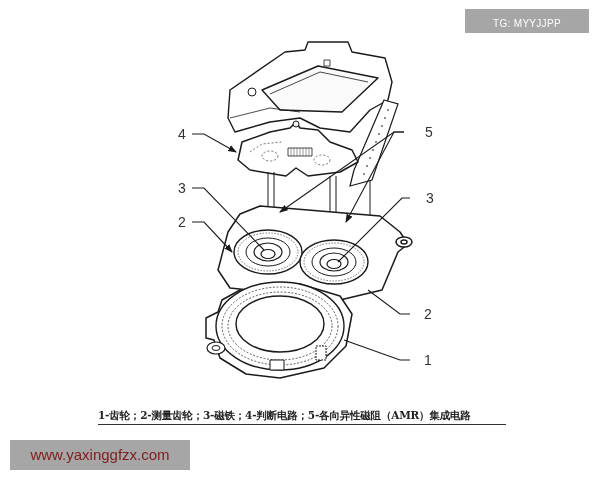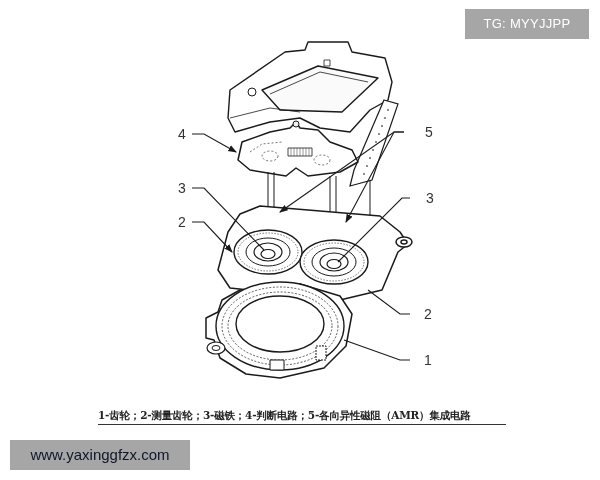--- a/index.html
+++ b/index.html
@@ -2,27 +2,27 @@
 <html><head>
   <meta charset="utf-8">
   <style>
     html, body { margin: 0; padding: 0; }
     body {
       width: 600px; height: 480px; background: #ffffff; position: relative; overflow: hidden;
       font-family: "DejaVu Sans", sans-serif;
     }
     .canvas { position: absolute; left: 0; top: 0; width: 600px; height: 480px; }
     .watermark-top {
-      position: absolute; left: 465px; top: 9px; width: 124px; height: 30px;
+      position: absolute; left: 465px; top: 9px; width: 124px; height: 24px;
       background: #a6a6a6; color: #ffffff; font-family: "Liberation Sans", sans-serif;
-      font-size: 13px; line-height: 30px; text-align: center; letter-spacing: 0.3px;
+      font-size: 10px; line-height: 30px; text-align: center; letter-spacing: 0.3px;
     }
     .watermark-bottom {
       position: absolute; left: 10px; top: 440px; width: 180px; height: 30px;
-      background: #a6a6a6; color: #0f172a; font-family: "Liberation Sans", sans-serif;
+      background: #a6a6a6; color: #7f1d1d; font-family: "Liberation Sans", sans-serif;
       font-size: 15px; line-height: 30px; text-align: center;
     }
     .caption {
       position: absolute; left: 98px; top: 408px; width: 408px; height: 16px;
       font-family: "DejaVu Serif", serif; font-weight: bold; font-size: 10.5px; color: #222;
       white-space: nowrap; border-bottom: 1.5px solid #333; line-height: 15px; letter-spacing: -0.2px;
     }
     .callout {
       position: absolute; font-family: "Liberation Sans", sans-serif; font-size: 14px;
       color: #333; line-height: 14px;

